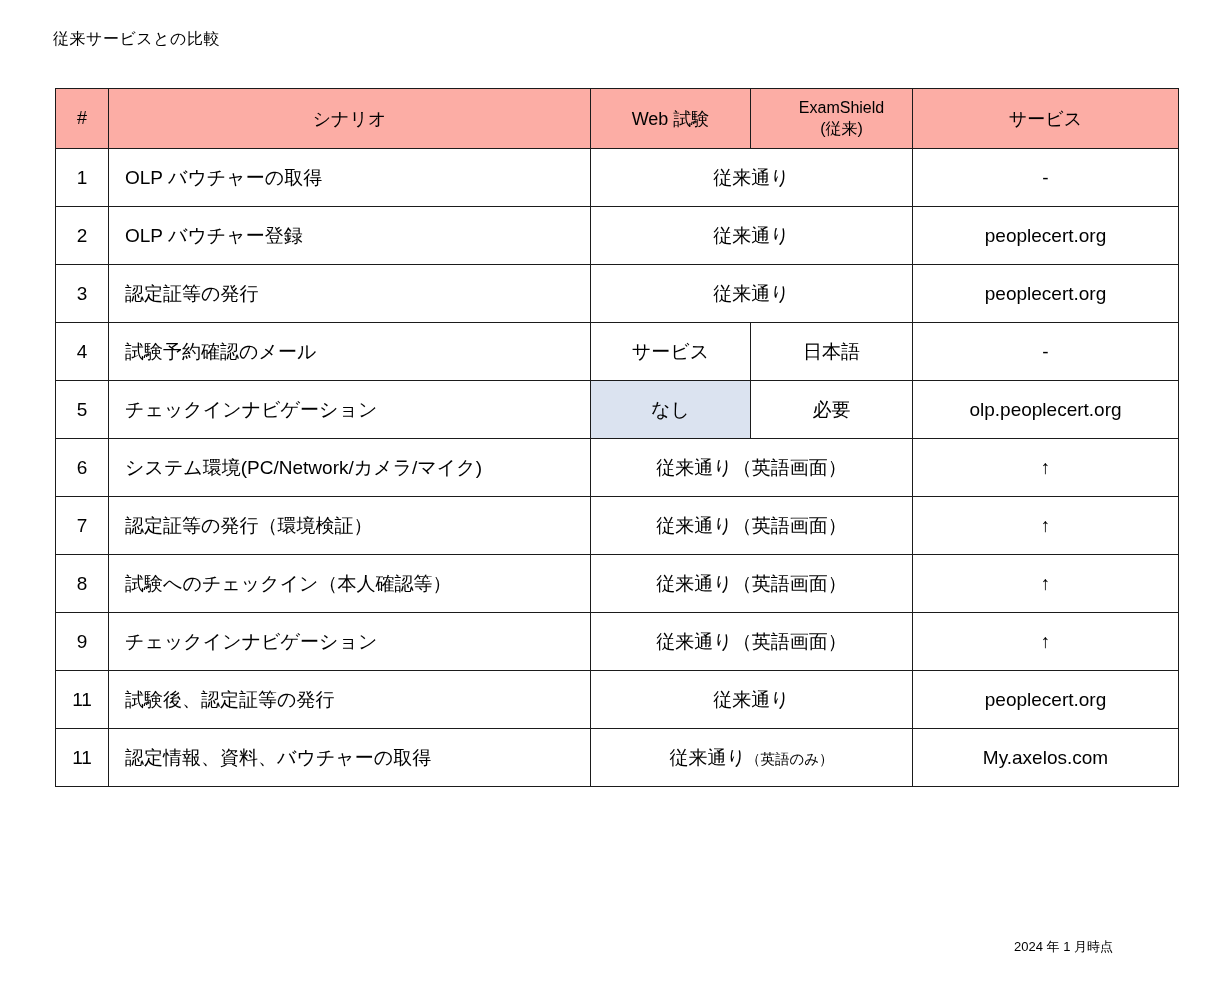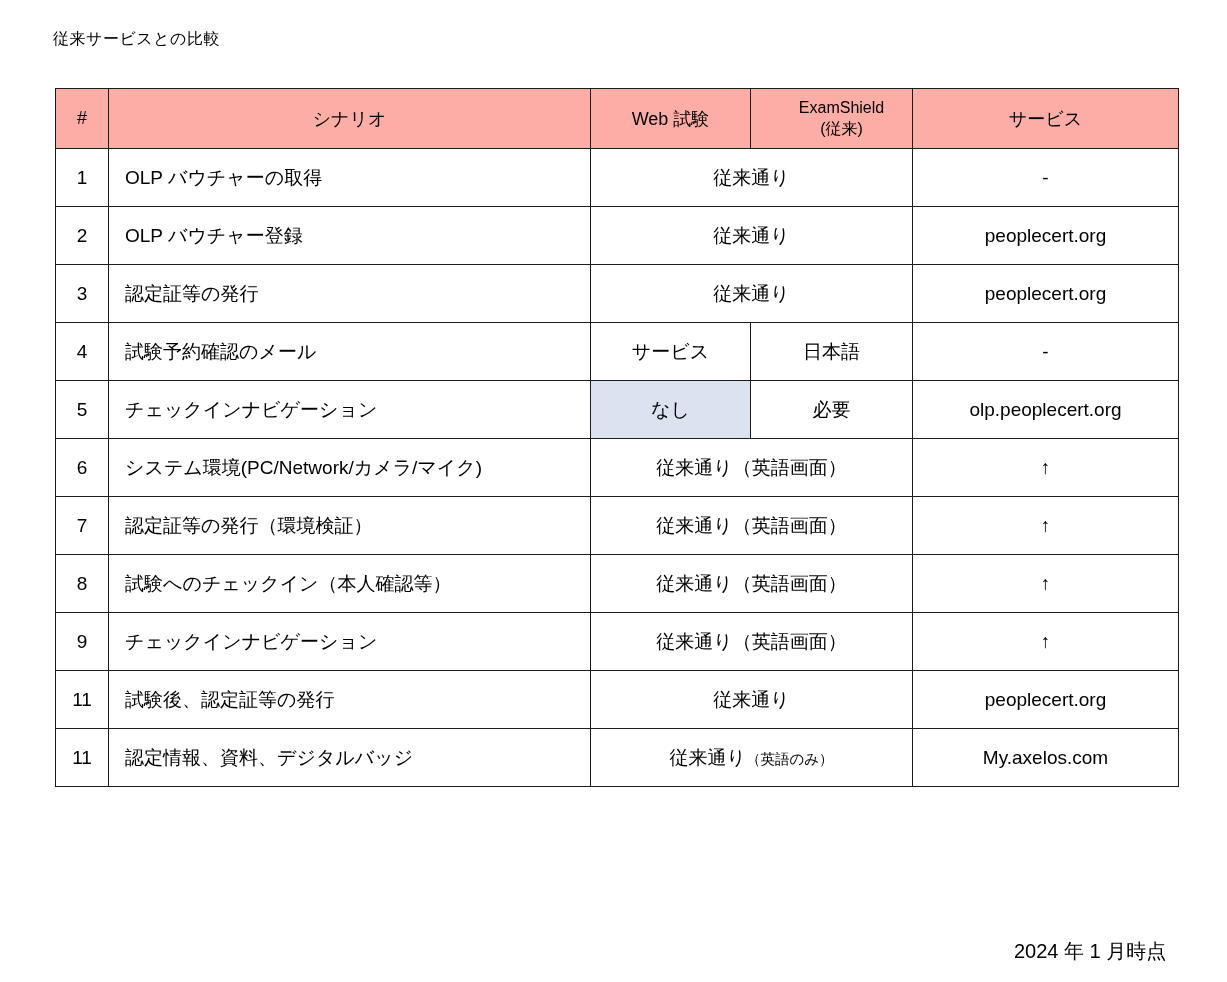--- a/index.html
+++ b/index.html
@@ -68,21 +68,21 @@
     position: absolute;
     left: 50px;
     top: 889px;
     font-size: 19px;
     letter-spacing: 0.5px;
   }
   .date-note {
     position: absolute;
     left: 1014px;
     top: 938px;
-    font-size: 20px;
+    font-size: 13px;
   }
 </style>
 </head>
 <body>
 
 <div class="page">
 
   <h1 class="title">従来サービスとの比較</h1>
 
   <table class="compare-table">
@@ -163,21 +163,21 @@
         <td class="c-service">↑</td>
       </tr>
       <tr>
         <td class="c-num">11</td>
         <td class="c-scenario">試験後、認定証等の発行</td>
         <td class="c-web" colspan="2">従来通り</td>
         <td class="c-service">peoplecert.org</td>
       </tr>
       <tr>
         <td class="c-num">11</td>
-        <td class="c-scenario">認定情報、資料、デジタルバッジ</td>
+        <td class="c-scenario">認定情報、資料、バウチャーの取得</td>
         <td class="c-web" colspan="2">
           <span>従来通り</span><span class="note">（英語のみ）</span>
         </td>
         <td class="c-service">My.axelos.com</td>
       </tr>
     </tbody>
   </table>
 
   <p class="date-note">2024 年 1 月時点</p>
 

